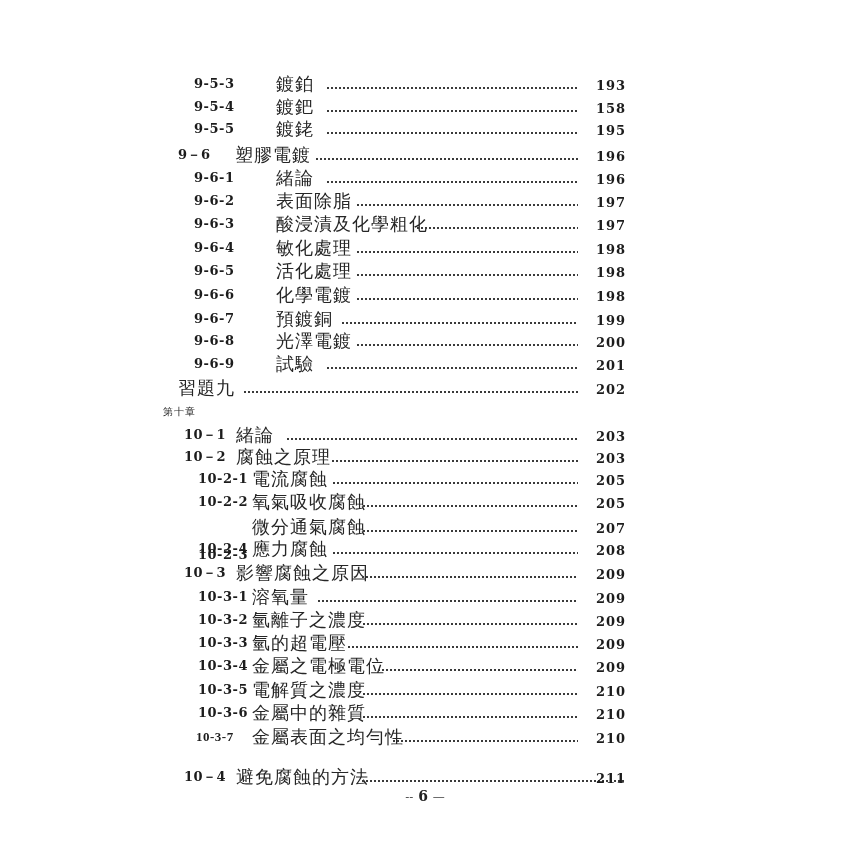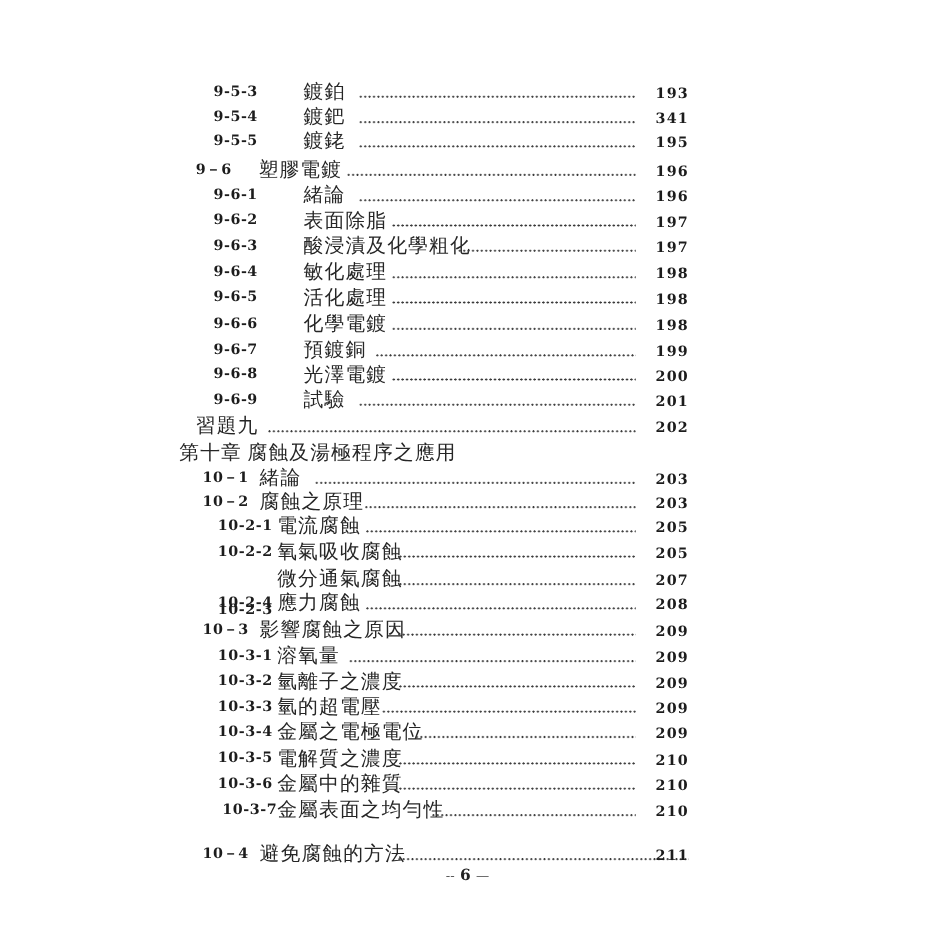--- a/index.html
+++ b/index.html
@@ -19,21 +19,21 @@
   }
   .leader {
     position: absolute; top: 14px; height: 2px; right: 272px;
     background-image: radial-gradient(circle, #3a3a3a 0.8px, transparent 1.1px);
     background-size: 4px 2px; background-repeat: repeat-x;
   }
   .page-no {
     position: absolute; top: 2px; left: 596px; width: 30px; font-size: 13px; font-weight: bold;
     line-height: 22px; letter-spacing: 1px; color: #1c1c1c;
   }
-  .chapter .title { font-size: 18px; }
+  .chapter .title { font-size: 10px; }
   .footer {
     position: absolute; top: 788px; left: 0; width: 850px; text-align: center;
     font-size: 14px; font-weight: bold; color: #222;
   }
   .footer .dash { font-weight: normal; color: #555; font-size: 12px; }
 </style>
 </head>
 <body>
 
 <div class="page">
@@ -41,21 +41,21 @@
       <div class="row" style="top: 73px;">
         <span class="num" style="left: 194px;">9-5-3</span>
         <span class="title" style="left: 276px;">鍍鉑</span>
         <span class="leader" style="left: 326px;"></span>
         <span class="page-no">193</span>
       </div>
       <div class="row" style="top: 96px;">
         <span class="num" style="left: 194px;">9-5-4</span>
         <span class="title" style="left: 276px;">鍍鈀</span>
         <span class="leader" style="left: 326px;"></span>
-        <span class="page-no">341</span>
+        <span class="page-no">158</span>
       </div>
       <div class="row" style="top: 118px;">
         <span class="num" style="left: 194px;">9-5-5</span>
         <span class="title" style="left: 276px;">鍍銠</span>
         <span class="leader" style="left: 326px;"></span>
         <span class="page-no">195</span>
       </div>
       <div class="row" style="top: 144px;">
         <span class="num" style="left: 178px;">9－6</span>
         <span class="title" style="left: 235px;">塑膠電鍍</span>
@@ -116,21 +116,20 @@
         <span class="leader" style="left: 326px;"></span>
         <span class="page-no">201</span>
       </div>
       <div class="row" style="top: 377px;">
         <span class="title" style="left: 178px;">習題九</span>
         <span class="leader" style="left: 243px;"></span>
         <span class="page-no">202</span>
       </div>
       <div class="row chapter" style="top: 401px;">
         <span class="title" style="left: 163px;">第十章</span>
-        <span class="title" style="left: 225px;">腐蝕及湯極程序之應用</span>
       </div>
       <div class="row" style="top: 424px;">
         <span class="num" style="left: 184px;">10－1</span>
         <span class="title" style="left: 236px;">緒論</span>
         <span class="leader" style="left: 286px;"></span>
         <span class="page-no">203</span>
       </div>
       <div class="row" style="top: 446px;">
         <span class="num" style="left: 184px;">10－2</span>
         <span class="title" style="left: 236px;">腐蝕之原理</span>
@@ -197,21 +196,21 @@
         <span class="leader" style="left: 362px;"></span>
         <span class="page-no">210</span>
       </div>
       <div class="row" style="top: 702px;">
         <span class="num" style="left: 198px;">10-3-6</span>
         <span class="title" style="left: 252px;">金屬中的雜質</span>
         <span class="leader" style="left: 362px;"></span>
         <span class="page-no">210</span>
       </div>
       <div class="row" style="top: 726px;">
-        <span class="num" style="left: 202px;">10-3-7</span>
+        <span class="num" style="left: 196px; font-family: Liberation Serif, serif;">10-3-7</span>
         <span class="title" style="left: 252px;">金屬表面之均勻性</span>
         <span class="leader" style="left: 392px;"></span>
         <span class="page-no">210</span>
       </div>
       <div class="row" style="top: 766px; padding-left: 48px;">
         <span class="num" style="left: 184px;">10－4</span>
         <span class="title" style="left: 236px;">避免腐蝕的方法</span>
         <span class="leader" style="left: 361px;"></span>
         <span class="page-no">211</span>
       </div>

